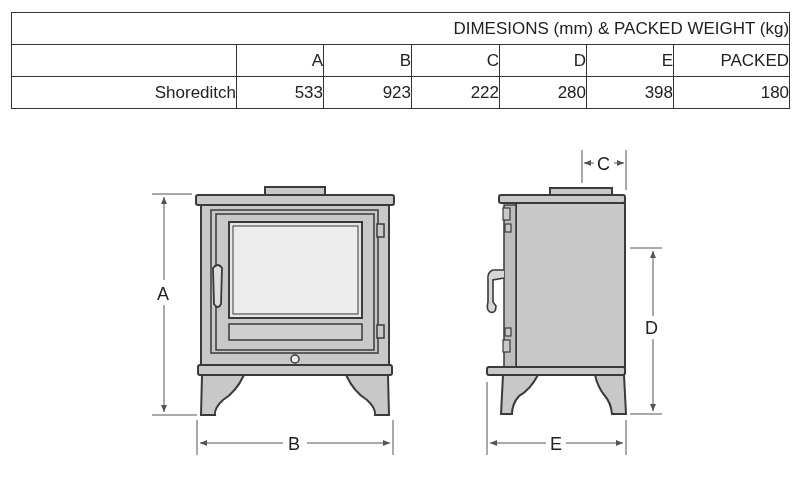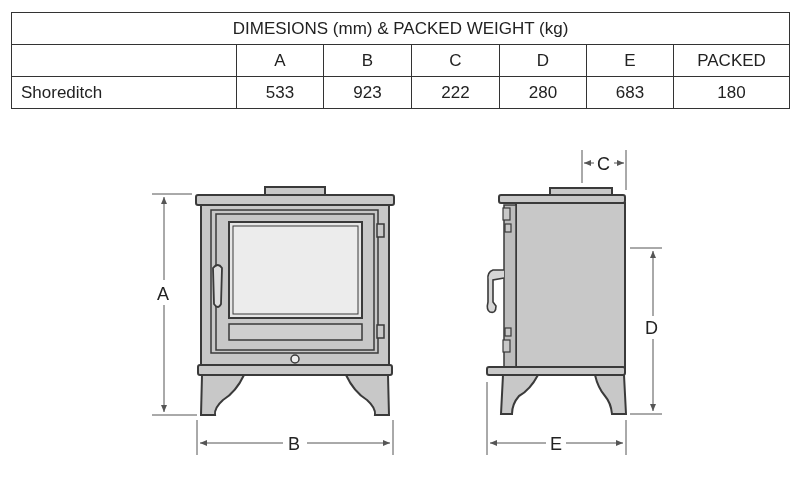--- a/index.html
+++ b/index.html
@@ -1,19 +1,19 @@
 <!DOCTYPE html>
 <html><head>
 <meta charset="utf-8">
 <style>
   html, body { margin: 0; padding: 0; background: #ffffff; }
   body { width: 800px; height: 485px; position: relative; overflow: hidden; font-family: "Liberation Sans", sans-serif; color: #222; }
   .spec-table { position: absolute; left: 11px; top: 12px; width: 778px; border-collapse: collapse; table-layout: fixed; }
-  .spec-table td { border: 1.5px solid #333; font-size: 17px; height: 31px; padding: 0; text-align: center; color: #222; }
-  .spec-table td.name { text-align: left; padding-left: 9px; }
+  .spec-table td { border: 1.5px solid #333; font-size: 17px; height: 31px; padding: 0; text-align: right; color: #222; }
+  .spec-table td.name { text-align: right; padding-left: 9px; }
   .diagram { position: absolute; left: 0; top: 0; }
   .dim-label { font-family: "Liberation Sans", sans-serif; font-size: 18px; fill: #222; }
 </style>
 </head>
 <body>
 
 <table class="spec-table">
   <colgroup>
     <col style="width:225px">
       <col style="width:87px">
@@ -35,21 +35,21 @@
     <td>D</td>
     <td>E</td>
     <td>PACKED</td>
   </tr>
   <tr>
     <td class="name">Shoreditch</td>
     <td>533</td>
     <td>923</td>
     <td>222</td>
     <td>280</td>
-    <td>683</td>
+    <td>398</td>
     <td>180</td>
   </tr>
 </tbody>
   </table>
 
 <svg class="diagram" width="800" height="485" viewBox="0 0 800 485">
   <defs>
     <marker id="arr" markerWidth="8" markerHeight="8" refX="7" refY="4" orient="auto-start-reverse">
       <path d="M0,1 L7,4 L0,7 Z" fill="#555"></path>
     </marker>

